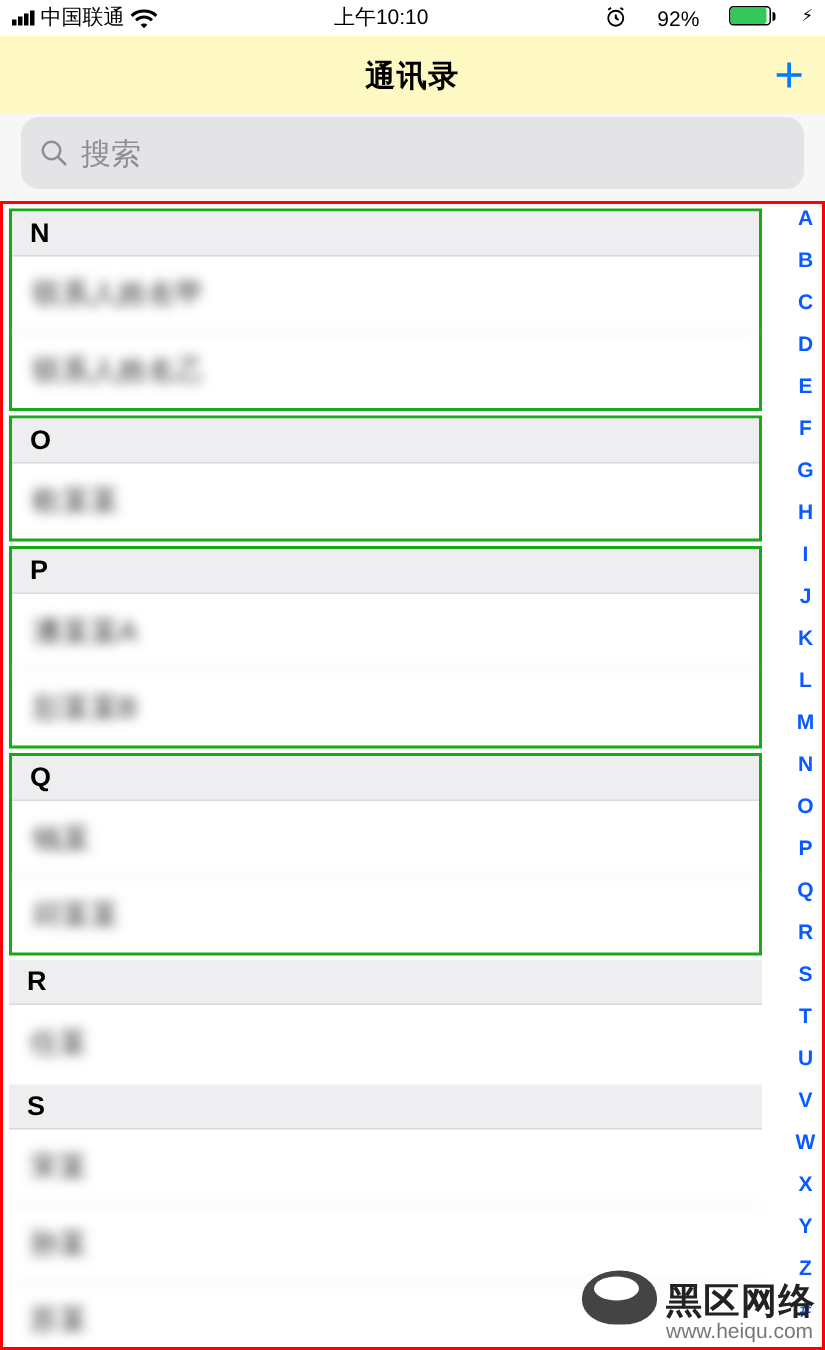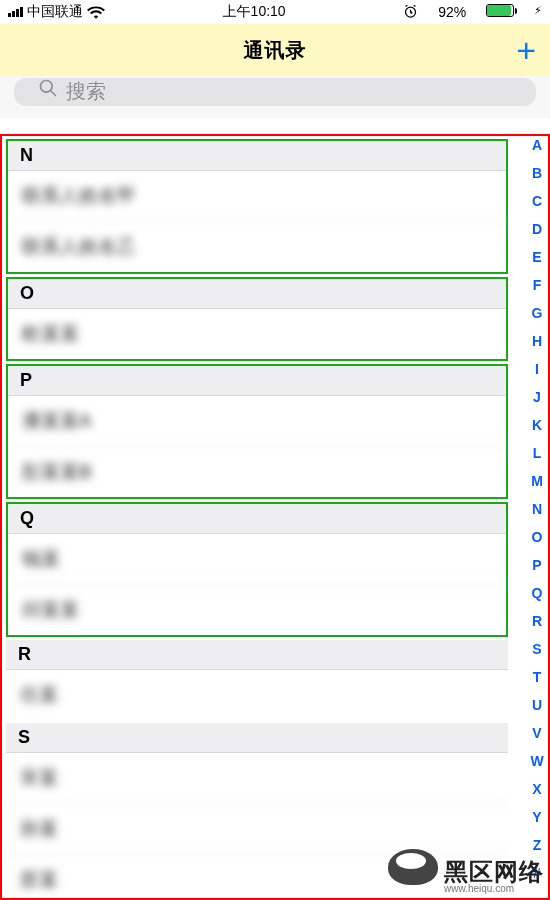--- a/index.html
+++ b/index.html
@@ -44,22 +44,22 @@
     background:#fef9c3;
   }
   .nav-title { font-size: 20px; font-weight:600; letter-spacing:1px; }
   .nav-add {
     position:absolute; right:14px; top:50%; transform:translateY(-50%);
     color:#007aff; font-size:34px; font-weight:300; line-height:1;
     cursor:pointer;
   }
   .search-wrap { padding: 2px 14px 12px; background:#f7f7f8; }
   .search-bar {
-    background:#e4e4e6; border-radius:12px; height:28px;
-    display:flex; align-items:flex-start; padding:0 24px; gap:8px;
+    background:#e4e4e6; border-radius:12px; height:48px;
+    display:flex; align-items:center; padding:0 12px; gap:8px;
     color:#8e8e93; font-size:20px;
   }
   .search-icon { color:#8e8e93; display:flex; }
   .list-area {
     position:absolute; top:134px; bottom:0; left:0; right:0;
     border: 2px solid #ff0000;
     overflow:hidden;
   }
   .section-box {
     border: 2px solid #18a818;
@@ -98,21 +98,21 @@
   .wm-logo {
     width:50px; height:36px; background:#444; border-radius:50% 50% 45% 45%;
     position:relative;
   }
   .wm-logo::after{
     content:""; position:absolute; top:4px; left:8px; width:30px; height:16px;
     background:#fff; border-radius:50%;
   }
   .wm-text { display:flex; flex-direction:column; line-height:1; }
   .wm-cn{font-size:24px; letter-spacing:1px;margin-top:20px;}
-  .wm-url{font-size:10px; color:#777; font-weight:400;}
+  .wm-url{font-size:14px; color:#777; font-weight:400;}
 </style>
 </head>
 <body>
 
 <div class="status-bar">
   <div class="status-left">
     <span class="signal-bars">
       <span></span>
         <span></span>
         <span></span>

